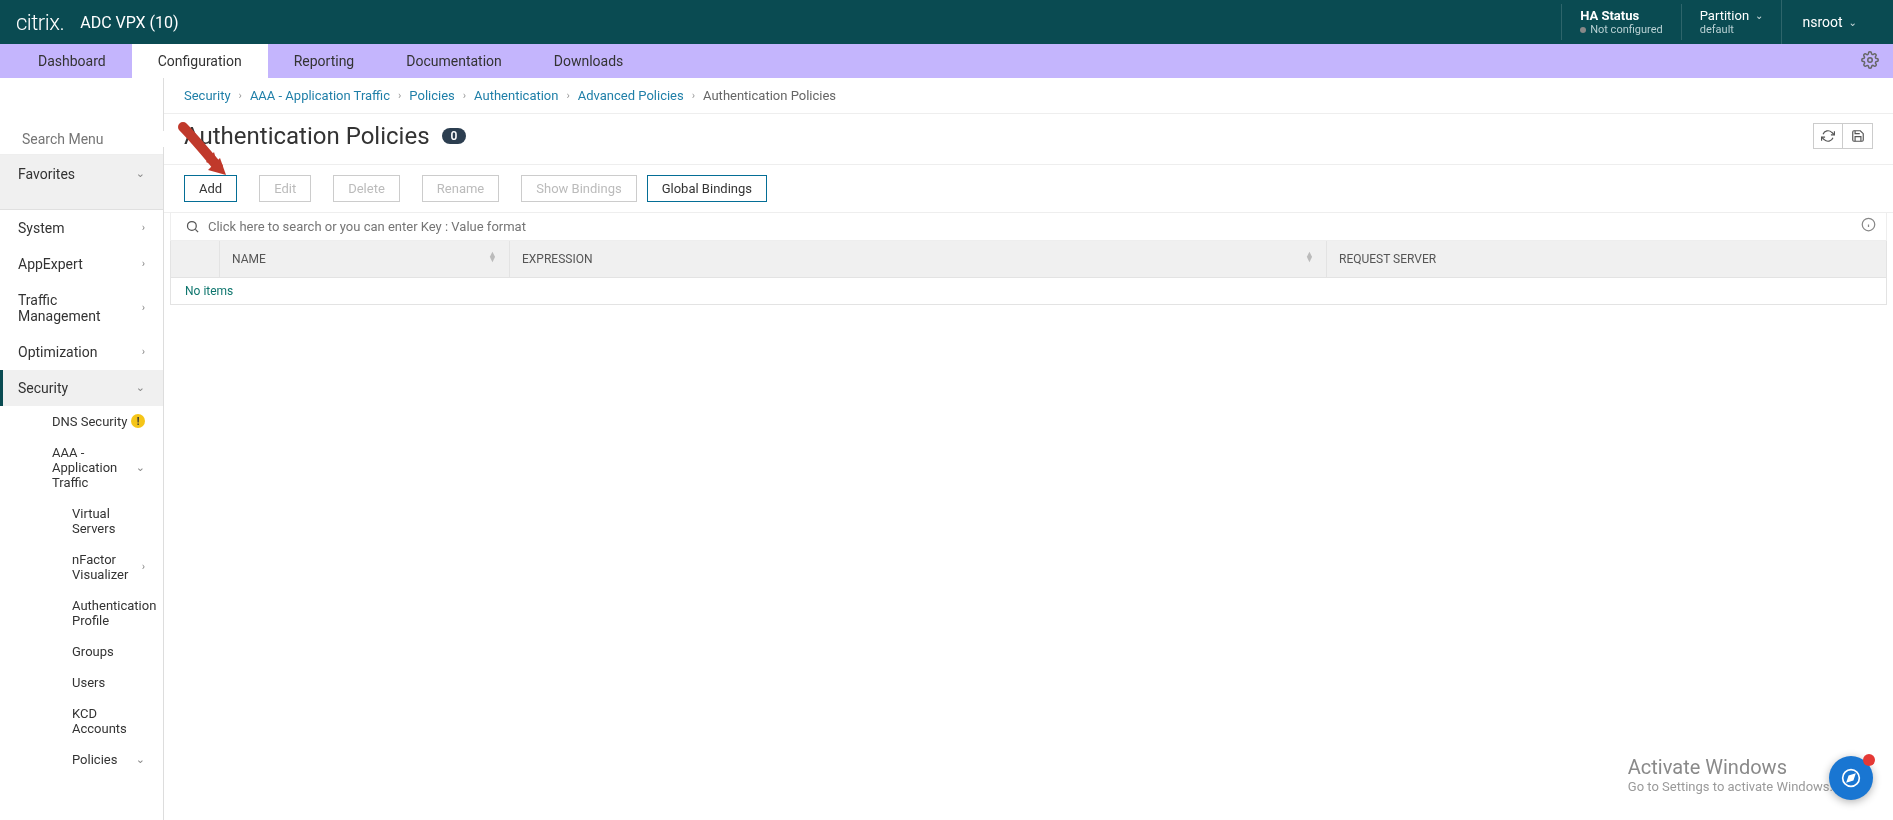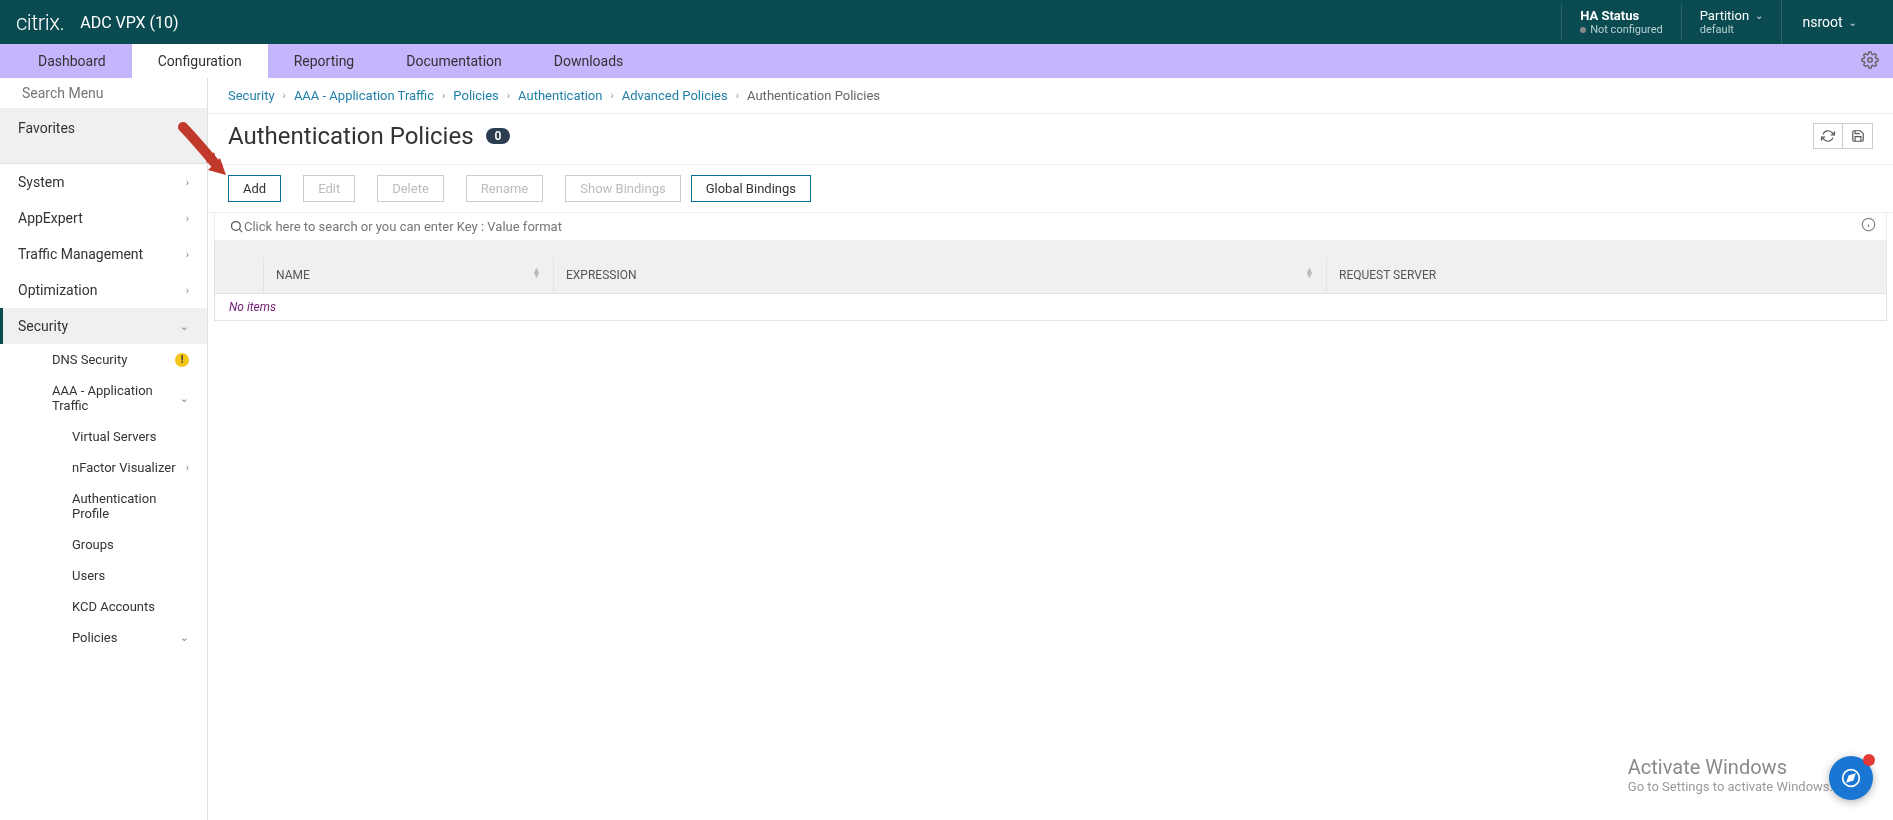--- a/index.html
+++ b/index.html
@@ -22,21 +22,21 @@
 .chev { font-size:10px; opacity:0.8; }
 
 
 .navtabs { background: #c4b5fd; height: 34px; display: flex; align-items: stretch; padding-left: 12px; position:relative; }
 .navtabs .tab { padding: 0 26px; display:flex; align-items:center; font-size: 14px; color: #333; cursor:pointer; }
 .navtabs .tab.active { background: #fff; }
 .navtabs .gear { position:absolute; right:14px; top:7px; color:#666; }
 
 
 .layout { display:flex; height: calc(100% - 78px); }
-.sidebar { width: 208px; border-right: 1px solid #ddd; background:#fff; display:flex; flex-direction:column; }
+.sidebar { width: 164px; border-right: 1px solid #ddd; background:#fff; display:flex; flex-direction:column;justify-content:center; }
 .search-row { display:flex; align-items:center; padding: 6px 14px; gap:8px; border-bottom:1px solid #eee;}
 .search-row input { border:none; outline:none; font-size:14px; color:#555; flex:1; }
 .search-row svg { width:18px; height:18px; }
 
 .side-item { padding: 10px 18px; font-size: 14px; color:#333; display:flex; align-items:center; justify-content:space-between; cursor:pointer; }
 .side-item.fav { background:#f0f0f0; border-bottom:1px solid #e0e0e0; padding-top:11px; padding-bottom:27px;}
 .side-item.active-sec { background:#f0f0f0; border-left: 3px solid #0a4b52; padding-left:15px; }
 .side-sub { padding: 8px 18px 8px 52px; font-size:13px; color:#333; display:flex; justify-content:space-between; align-items:center; cursor:pointer;}
 .side-sub.lvl2 { padding-left: 72px; }
 .side-sub .txt { max-width: 110px; }
@@ -53,33 +53,33 @@
 .count-badge { background:#2c3e50; color:#fff; border-radius:10px; padding:1px 9px; font-size:12px; font-weight:600;}
 .head-icons { display:flex; gap:0; }
 .head-icons .ib { width:30px; height:26px; border:1px solid #ccc; display:flex; align-items:center; justify-content:center; cursor:pointer; color:#555;}
 .head-icons .ib + .ib { border-left:none; }
 
 .toolbar { padding: 10px 20px; display:flex; gap:10px; border-bottom:1px solid #eee;}
 .btn { border:1px solid #046E96; background:#fff; color:#333; padding: 5px 14px; font-size:13px; cursor:pointer; }
 .btn.disabled { border-color:#ccc; color:#bbb; cursor:default;margin-left:12px; }
 .btn.primary-out { border-color:#046E96; color:#333; }
 
-.searchbar { padding: 6px 14px; margin: 0 6px; border:1px solid #eee; border-top:none; display:flex; align-items:center; gap:0; position:relative;}
+.searchbar { padding: 6px 14px; margin: 0 6px; border:1px solid #eee; border-top:none; display:flex; align-items:center; gap:8px; position:relative;}
 .searchbar input { border:none; outline:none; font-size:13px; color:#555; flex:1; }
 .info-ic { position:absolute; right:10px; color:#888; }
 
 .table-wrap { margin: 0 6px; }
 .thead { display:flex; background:#f0f0f0; border:1px solid #e3e3e3; border-top:none; font-size:12px; color:#555;}
-.th { padding: 11px 12px; display:flex; align-items:flex-start; justify-content:space-between;margin-top:16px;}
+.th { padding: 11px 12px; display:flex; align-items:flex-start; justify-content:space-between;}
 .th.chk { width:48px; }
 .th.name { width:290px; border-left:1px solid #e3e3e3;}
 .th.expr { flex:1; border-left:1px solid #e3e3e3;}
 .th.req { width:560px; border-left:1px solid #e3e3e3;}
 .sort-ic { font-size:9px; color:#bbb; line-height:0.6; display:flex; flex-direction:column;}
-.tbody { border:1px solid #e3e3e3; border-top:none; padding: 6px 14px; font-size:12px; color:#701a75; font-style:italic;}
+.tbody { border:1px solid #e3e3e3; border-top:none; padding: 6px 14px; font-size:12px; color:#0f766e; }
 
 
 .annot-arrow { position:absolute; left:178px; top:122px; width:50px; height:60px; pointer-events:none; z-index:5;}
 .annot-arrow svg { width:100%; height:100%; }
 
 
 .watermark { position:absolute; right:60px; bottom:26px; color:#999; text-align:left;}
 .watermark .l1 { font-size:20px; color:#8a8a8a; }
 .watermark .l2 { font-size:13px; color:#9a9a9a; }
 

